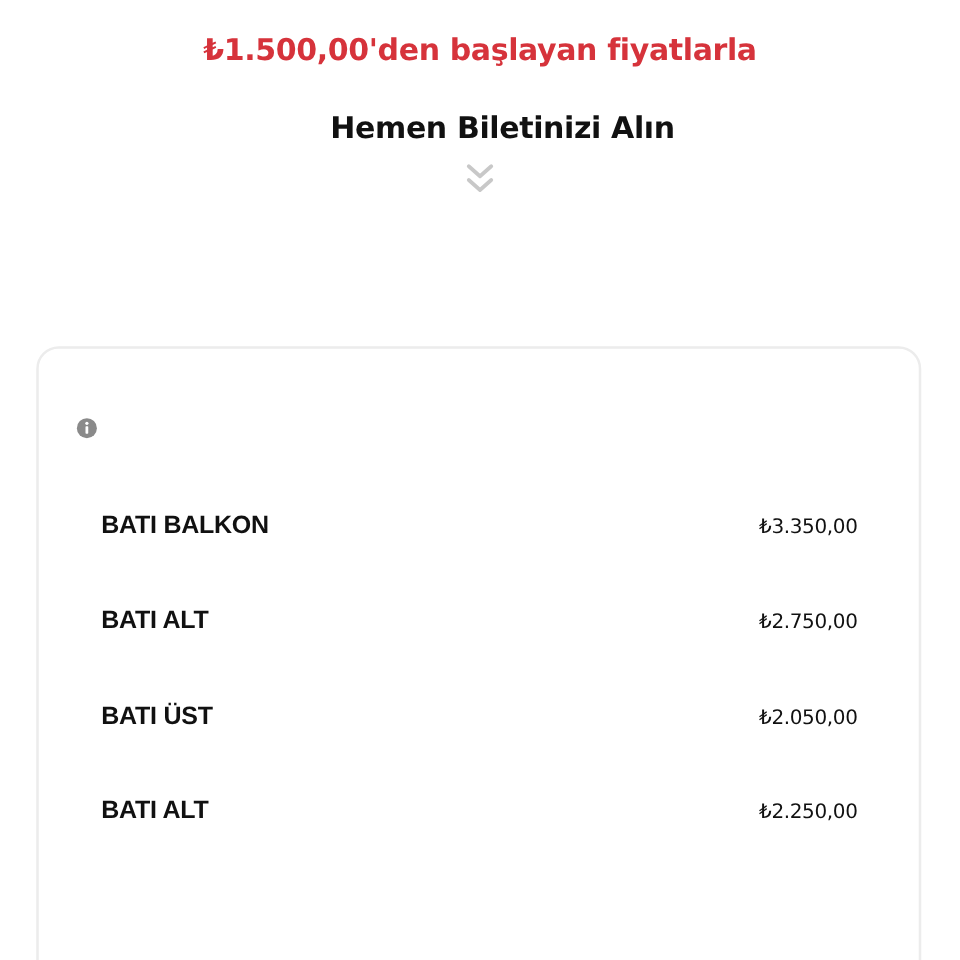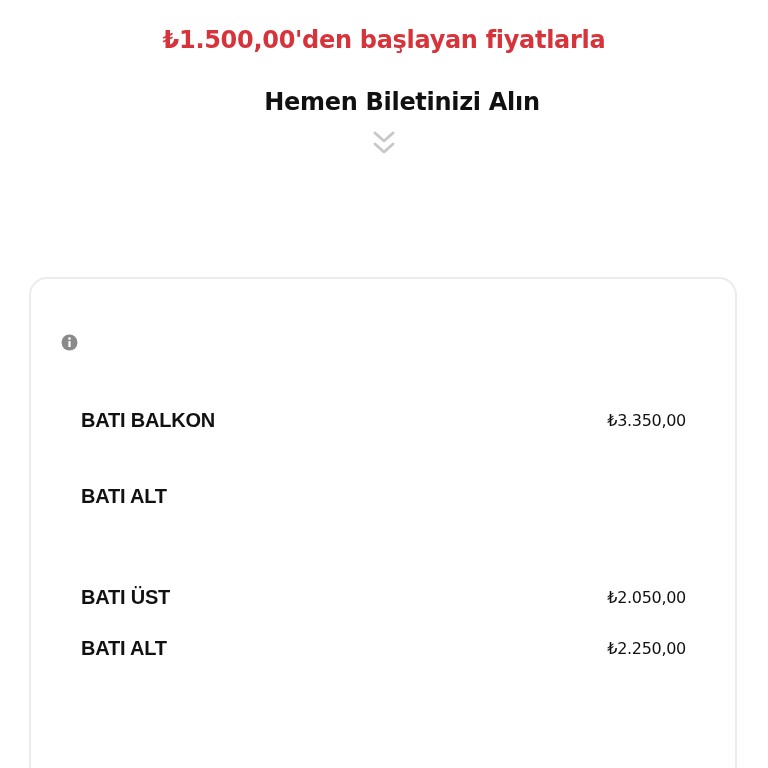--- a/index.html
+++ b/index.html
@@ -109,23 +109,24 @@
     <rect x="7.4" y="7" width="2.2" height="6" rx="0.6" fill="#ffffff"></rect>
   </svg>
 
   <div class="row" style="top:403px;">
     <span class="name">BATI BALKON</span>
     <span class="price">₺3.350,00</span>
   </div>
 
   <div class="row" style="top:479px;">
     <span class="name">BATI ALT</span>
+    <span class="price">₺2.750,00</span>
   </div>
 
-  <div class="row" style="top:580px;">
+  <div class="row" style="top:556px;">
     <span class="name">BATI ÜST</span>
     <span class="price">₺2.050,00</span>
   </div>
 
   <div class="row" style="top:631px;">
     <span class="name">BATI ALT</span>
     <span class="price">₺2.250,00</span>
   </div>
 
 

